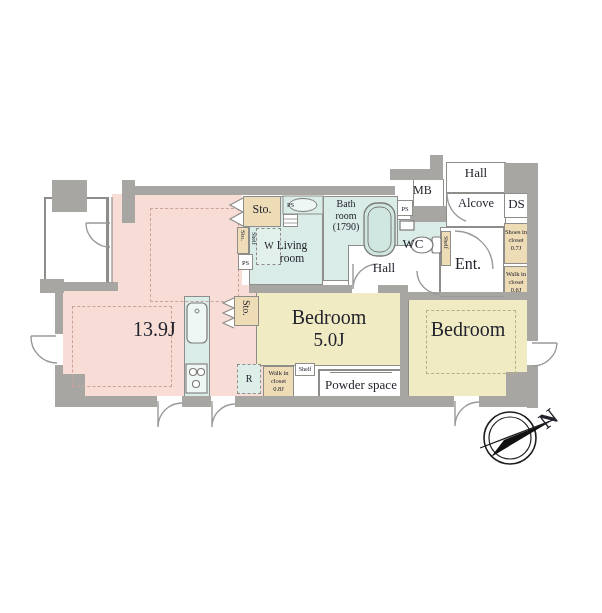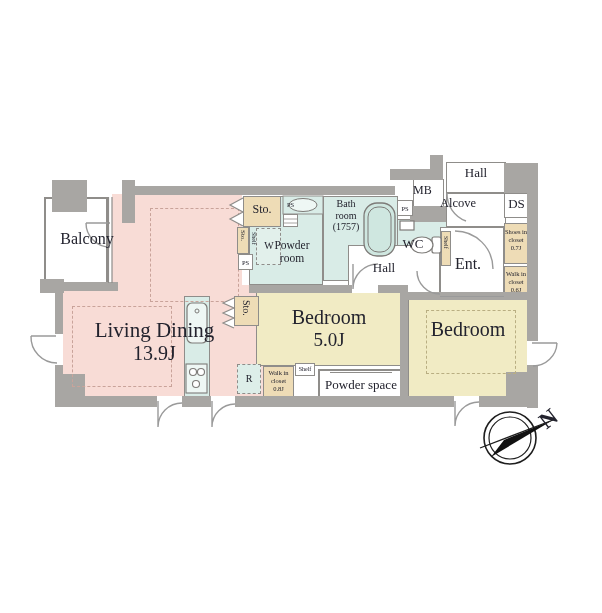--- a/index.html
+++ b/index.html
@@ -151,52 +151,50 @@
     <g>
       <circle cx="510" cy="438" r="26" fill="none" stroke="#1e1e1e" stroke-width="1.6"></circle>
       <circle cx="510" cy="438" r="21" fill="none" stroke="#1e1e1e" stroke-width="1.2"></circle>
       <path d="M480,448 L553,420" stroke="#1e1e1e" stroke-width="1.2" fill="none"></path>
       <polygon points="553,420 491,457 504,440" fill="#111111"></polygon>
     </g>
   </svg>
 
   <div class="lbl" style="left:536px;top:406px;width:26px;font-size:23px;font-weight:bold;font-style:normal;transform:rotate(-38deg);">N</div>
 
-  <div class="lbl" style="left:42px;top:230px;width:90px;font-size:16px;">Balcony</div>
 
   <div class="lbl" style="left:72px;top:318px;width:165px;font-size:21px;">
-    <div>Living Dining</div>
     <div style="font-size:20px;">13.9J</div>
   </div>
 
 
   <div class="lbl" style="left:268px;top:306px;width:122px;font-size:20px;">
     <div>Bedroom</div>
     <div style="font-size:19px;">5.0J</div>
   </div>
 
   <div class="lbl" style="left:407px;top:318px;width:122px;font-size:20px;">
     <div>Bedroom</div>
   </div>
 
   <div class="lbl" style="left:323px;top:198px;width:46px;font-size:10px;">
     <div>Bath</div>
     <div>room</div>
-    <div>(1757)</div>
+    <div>(1790)</div>
   </div>
 
   <div class="lbl" style="left:262px;top:239px;width:60px;font-size:11.5px;">
-    <div>Powder</div>
+    <div>Living</div>
     <div>room</div>
   </div>
 
   <div class="lbl" style="left:398px;top:237px;width:30px;font-size:13px;">WC</div>
   <div class="lbl" style="left:413px;top:184px;width:15px;font-size:12px;">MB</div>
   <div class="lbl" style="left:450px;top:166px;width:52px;font-size:13px;">Hall</div>
-  <div class="lbl" style="left:428px;top:196px;width:60px;font-size:12.5px;">Alcove</div>
+  <div class="lbl" style="left:446px;top:196px;width:60px;font-size:12.5px;">Alcove</div>
   <div class="lbl" style="left:504px;top:197px;width:25px;font-size:13px;">DS</div>
   <div class="lbl" style="left:442px;top:255px;width:52px;font-size:16px;">Ent.</div>
   <div class="lbl" style="left:358px;top:261px;width:52px;font-size:13px;">Hall</div>
   <div class="lbl" style="left:318px;top:378px;width:86px;font-size:13px;">Powder space</div>
 
   <div class="lbl tiny" style="left:503px;top:228px;width:26px;">
     <div>Shoes in</div>
     <div>closet</div>
     <div>0.7J</div>
   </div>

